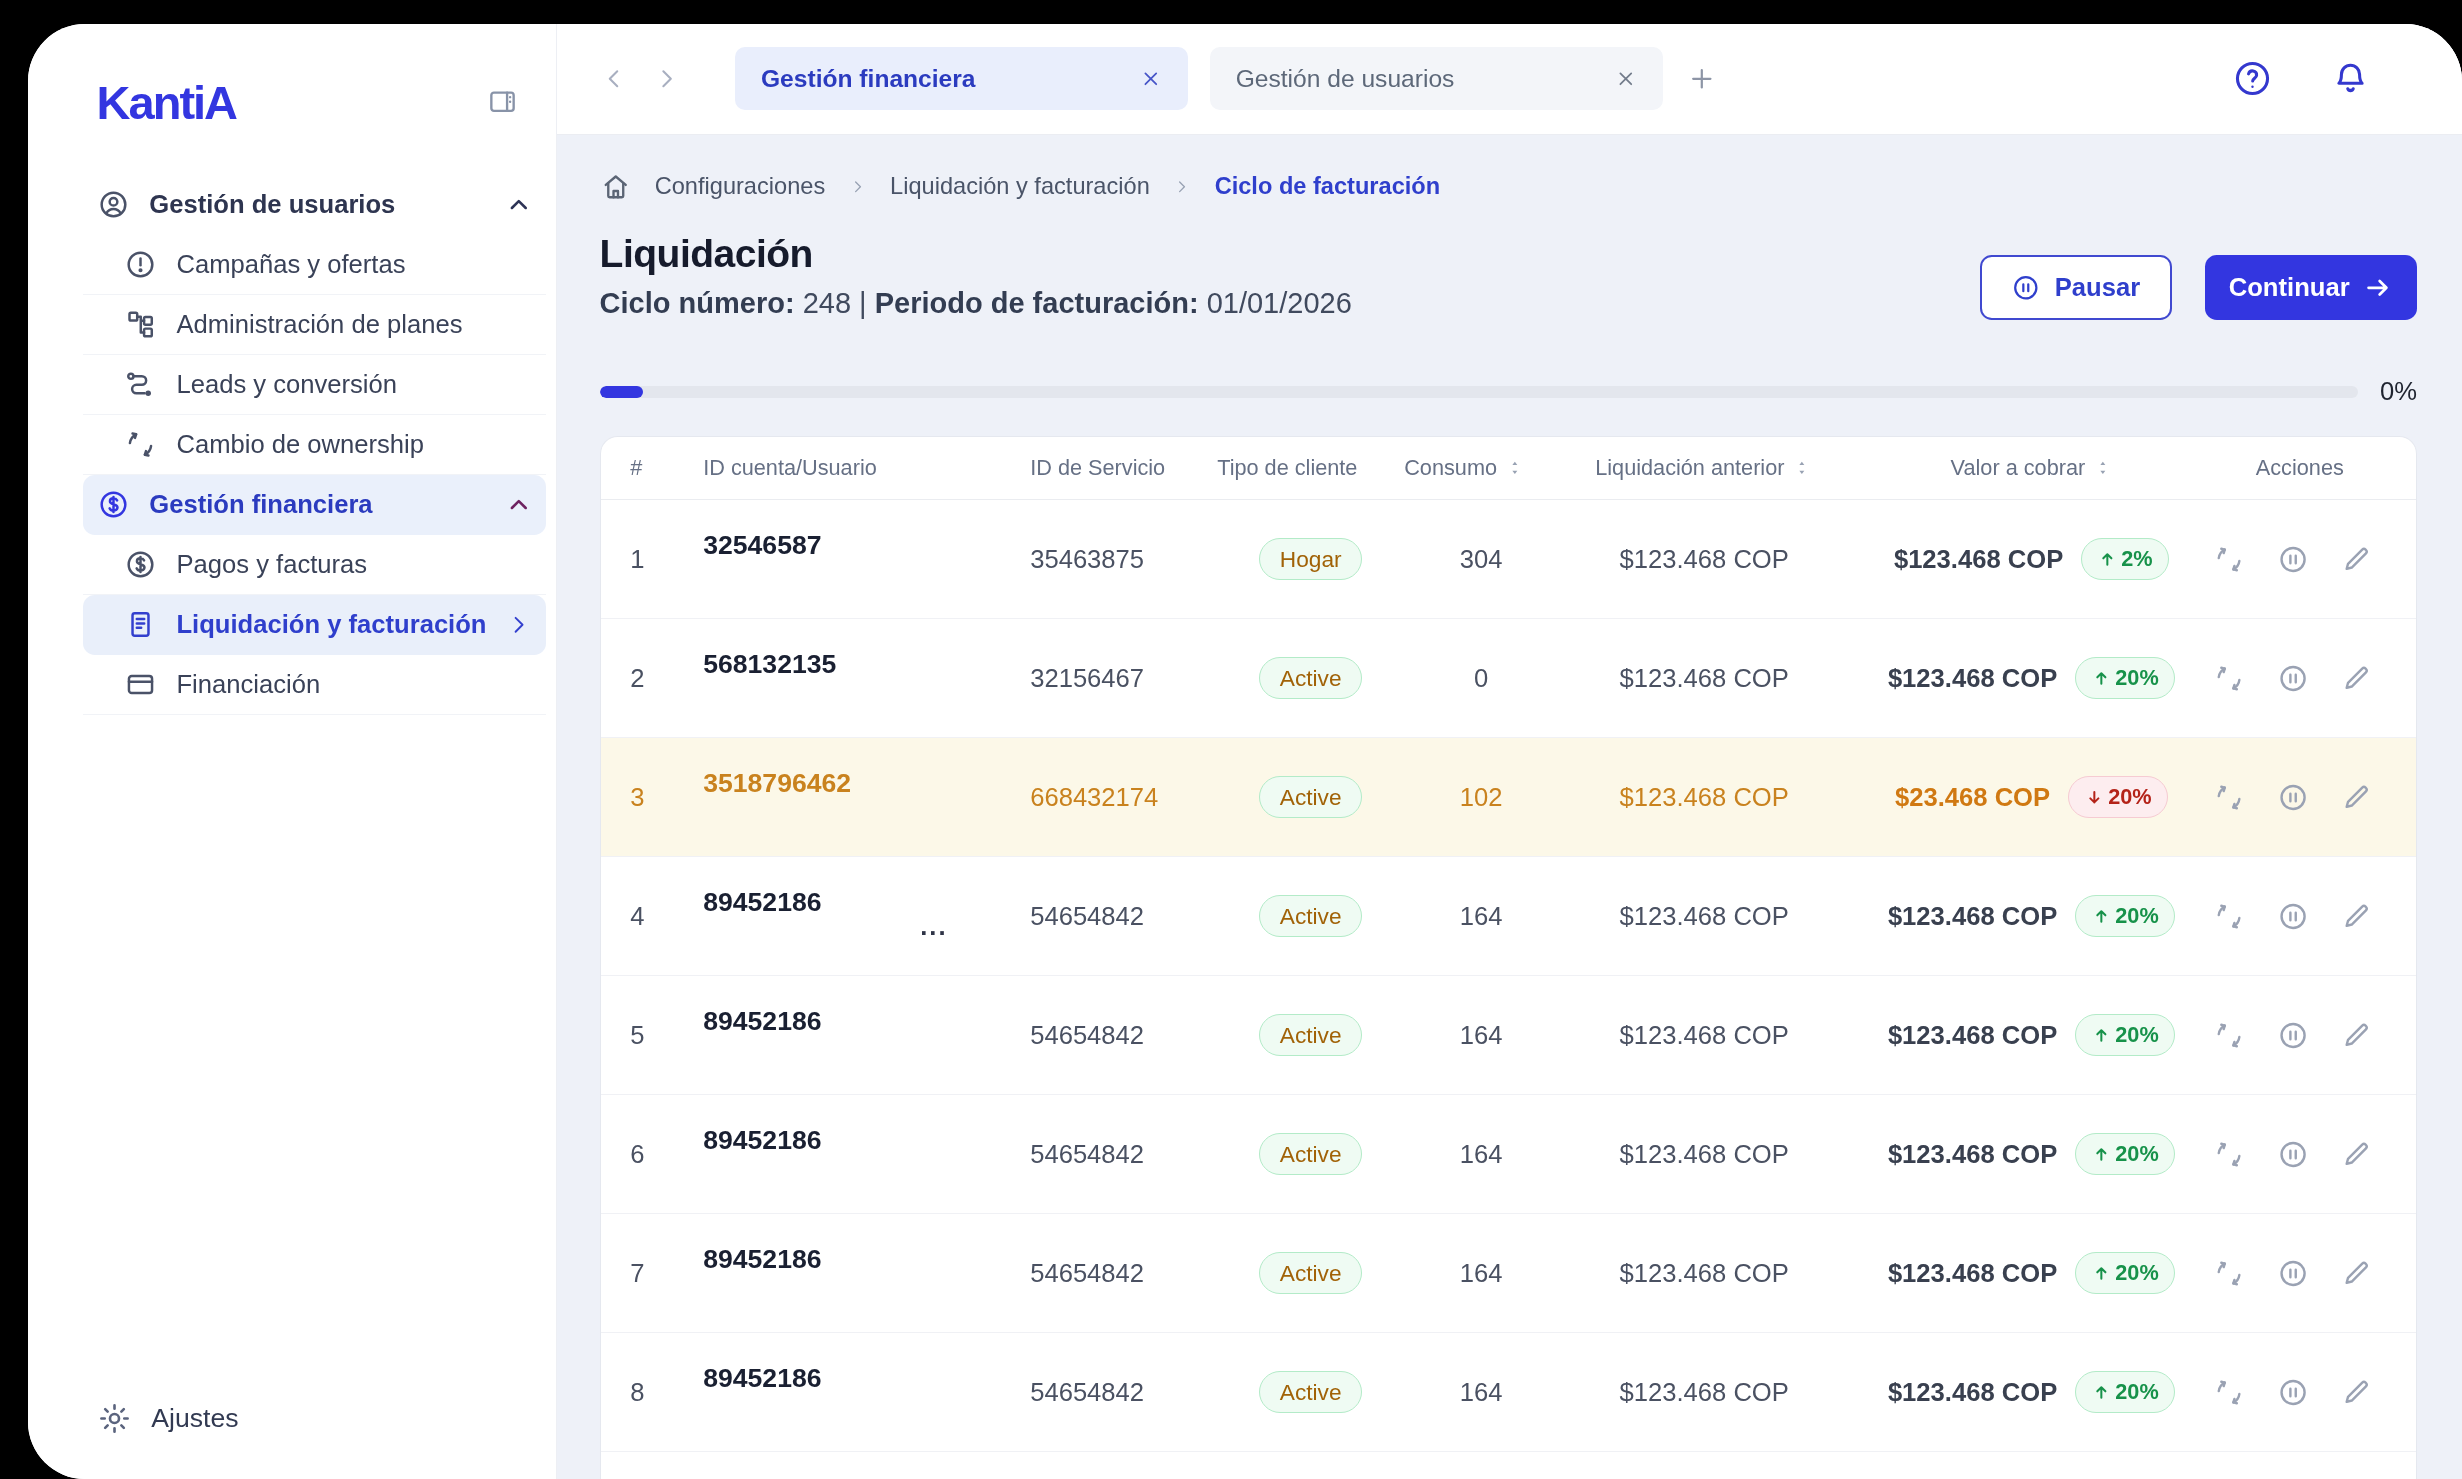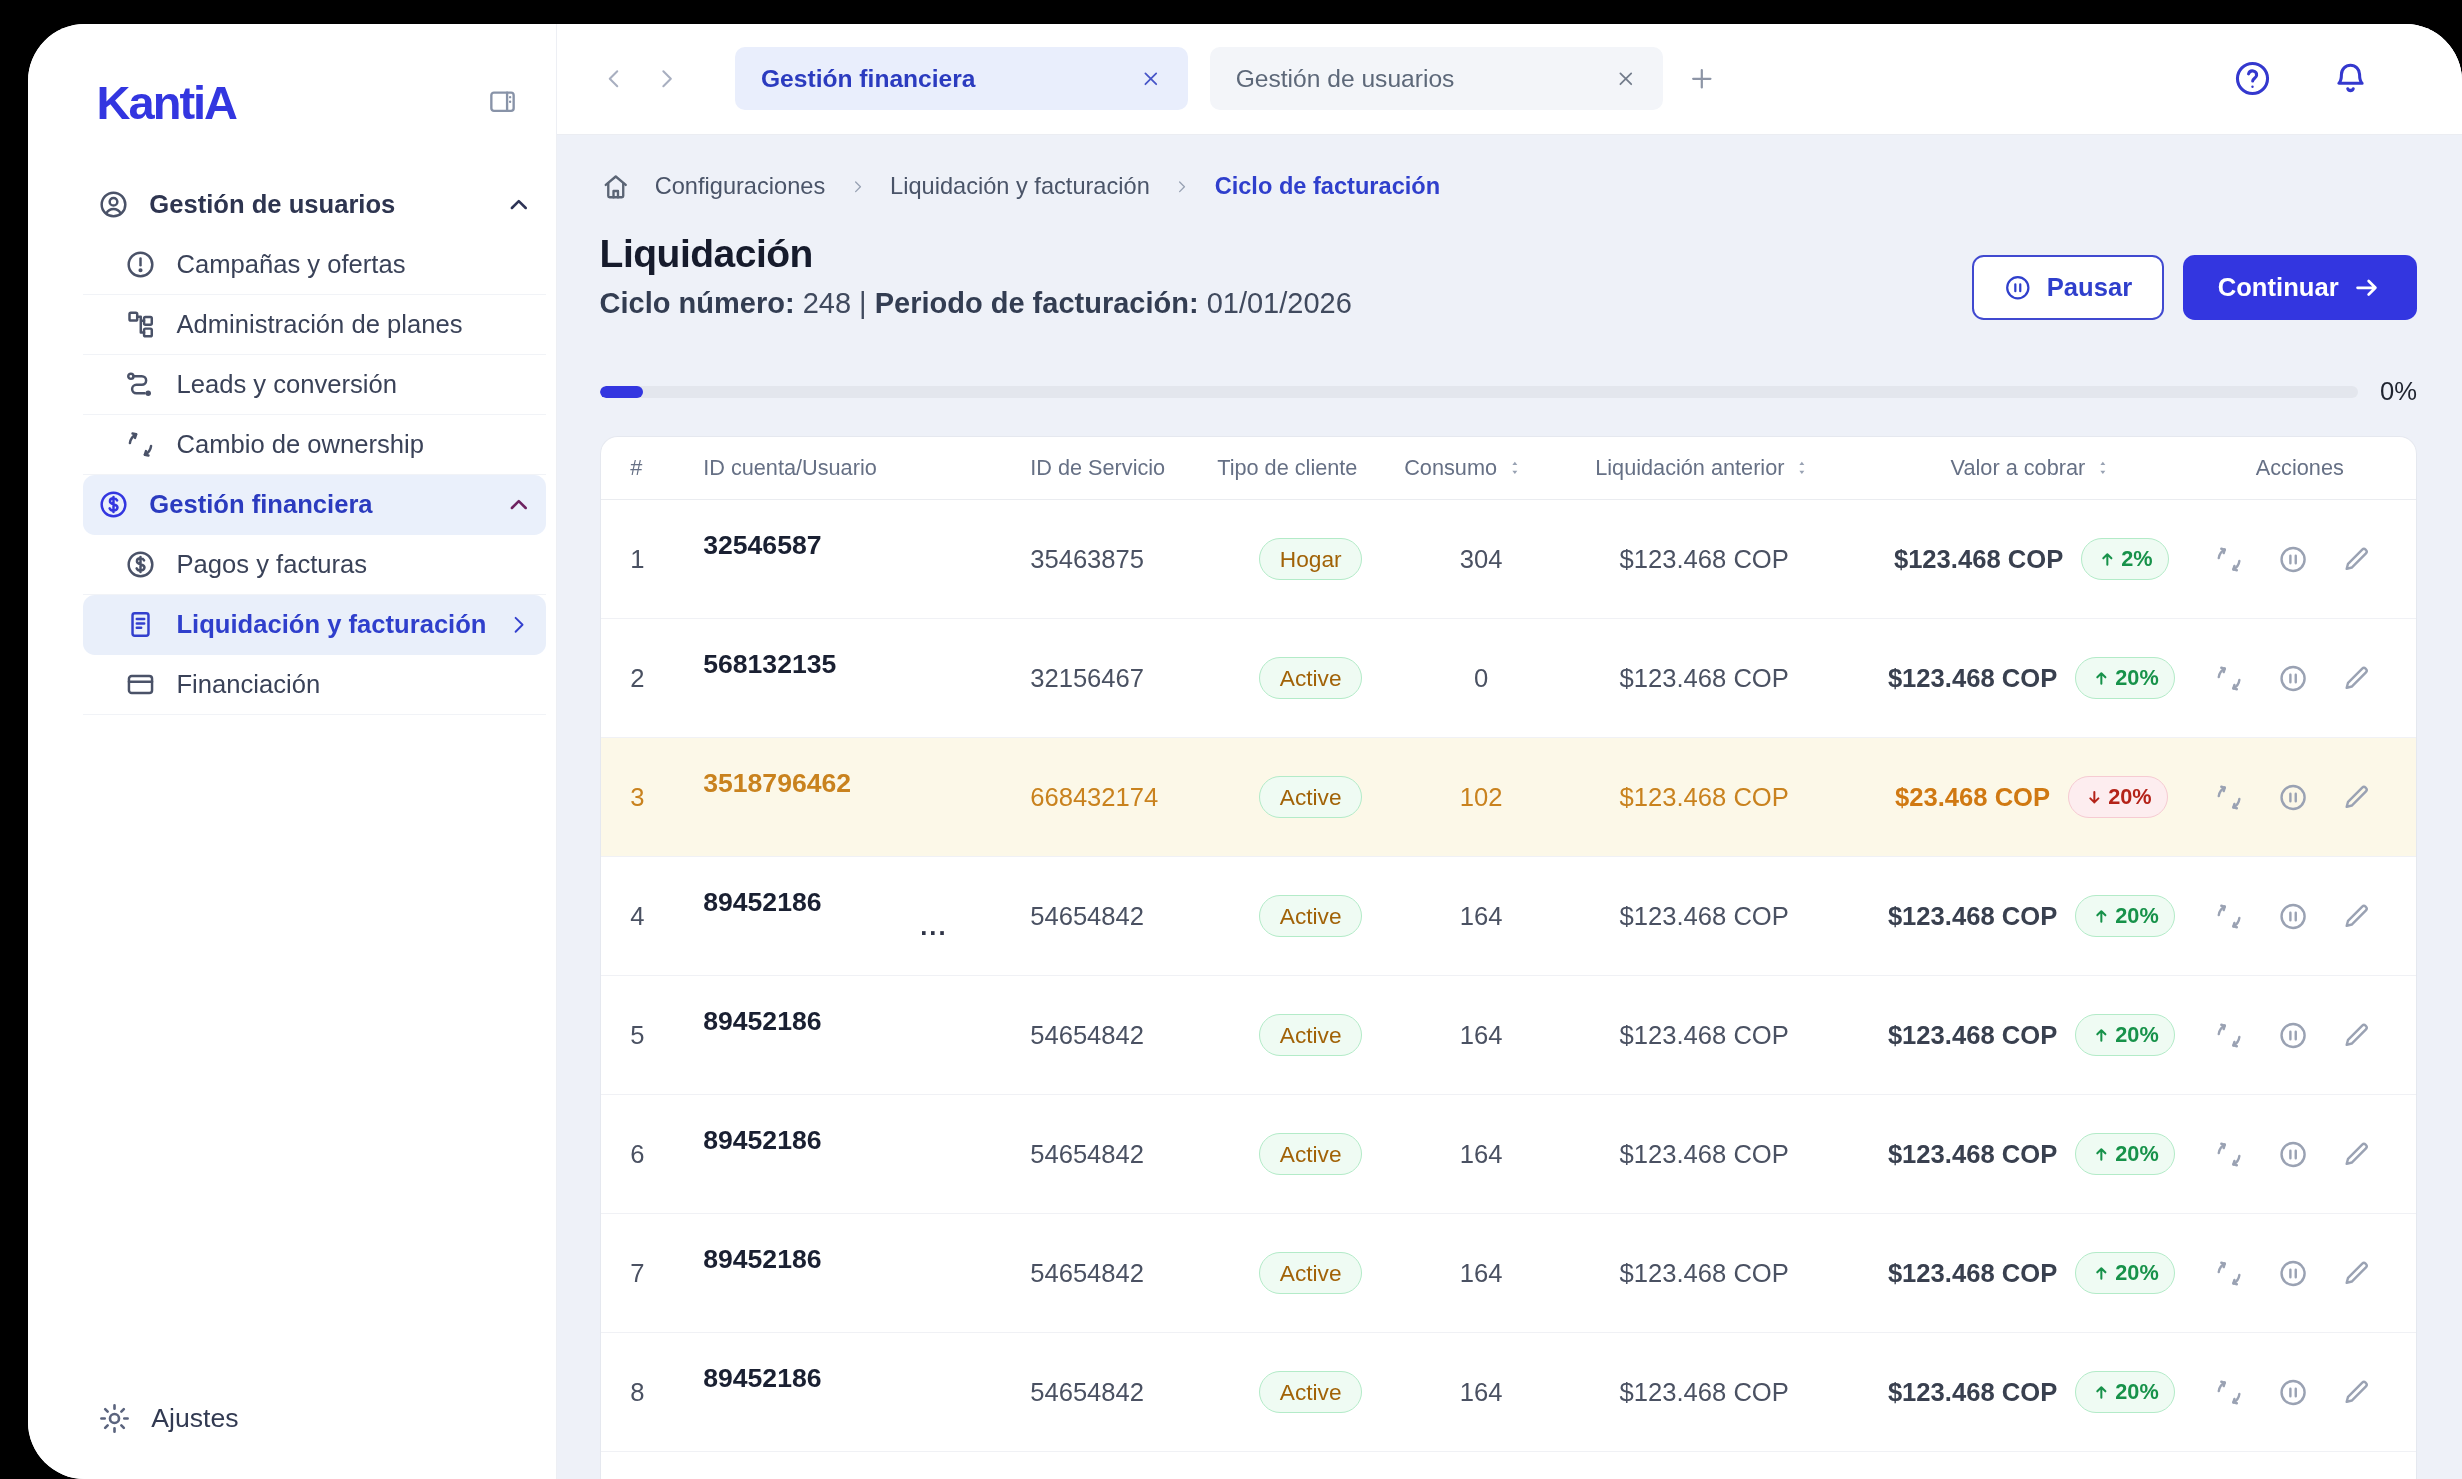--- a/index.html
+++ b/index.html
@@ -62,26 +62,26 @@
   .breadcrumb{margin-top:36px;display:flex;align-items:center;gap:23.6px;font-size:23.6px;color:#4A5468}
   .breadcrumb .home{width:31.5px;height:31.5px;color:#5B6575;cursor:pointer}
   .breadcrumb .sep{width:17.7px;height:17.7px;color:#98A2B3}
   .crumb{cursor:pointer}
   .crumb.current{color:#2F3FCC;font-weight:700}
 
   .title-row{margin-top:29.6px;display:flex;justify-content:space-between;align-items:flex-end}
   .page-title{font-size:39px;font-weight:800;color:var(--ink);letter-spacing:-0.5px}
   .subtitle{margin-top:11.8px;font-size:29px;color:#404A5E}
   .subtitle b{color:#333D52}
-  .btns{display:flex;gap:19px}
+  .btns{display:flex;gap:33px}
   .btn{height:65px;border-radius:11.8px;display:flex;align-items:center;gap:13.8px;font-size:25.6px;
     font-weight:600;padding:0 29.6px;cursor:pointer;border:none;font-family:inherit}
   .btn .b-ic{width:29.6px;height:29.6px}
   .btn.ghost{background:#fff;color:#2F3FCC;border:2px solid #4049D0}
-  .btn.primary{background:var(--accent);color:#fff;padding:0 35px}
+  .btn.primary{background:var(--accent);color:#fff;padding:0 24px}
 
   .progress-row{margin-top:57px;display:flex;align-items:center;gap:21.7px}
   .track{flex:1;height:12.8px;border-radius:6.9px;background:#E3E6ED;position:relative;overflow:hidden}
   .fill{position:absolute;left:0;top:0;bottom:0;border-radius:6.9px;background:var(--accent)}
   .pct{font-size:25.6px;color:#1F2430}
 
   
   .card{margin-top:29.6px;flex:1;background:#fff;border:1px solid #E5E8EF;border-bottom:none;
     border-radius:17.7px 17.7px 0 0;overflow:hidden;display:flex;flex-direction:column;min-height:0}
   .grid{display:grid;grid-template-columns:73px 327px 187px 187px 154px 292px 363px 1fr;

